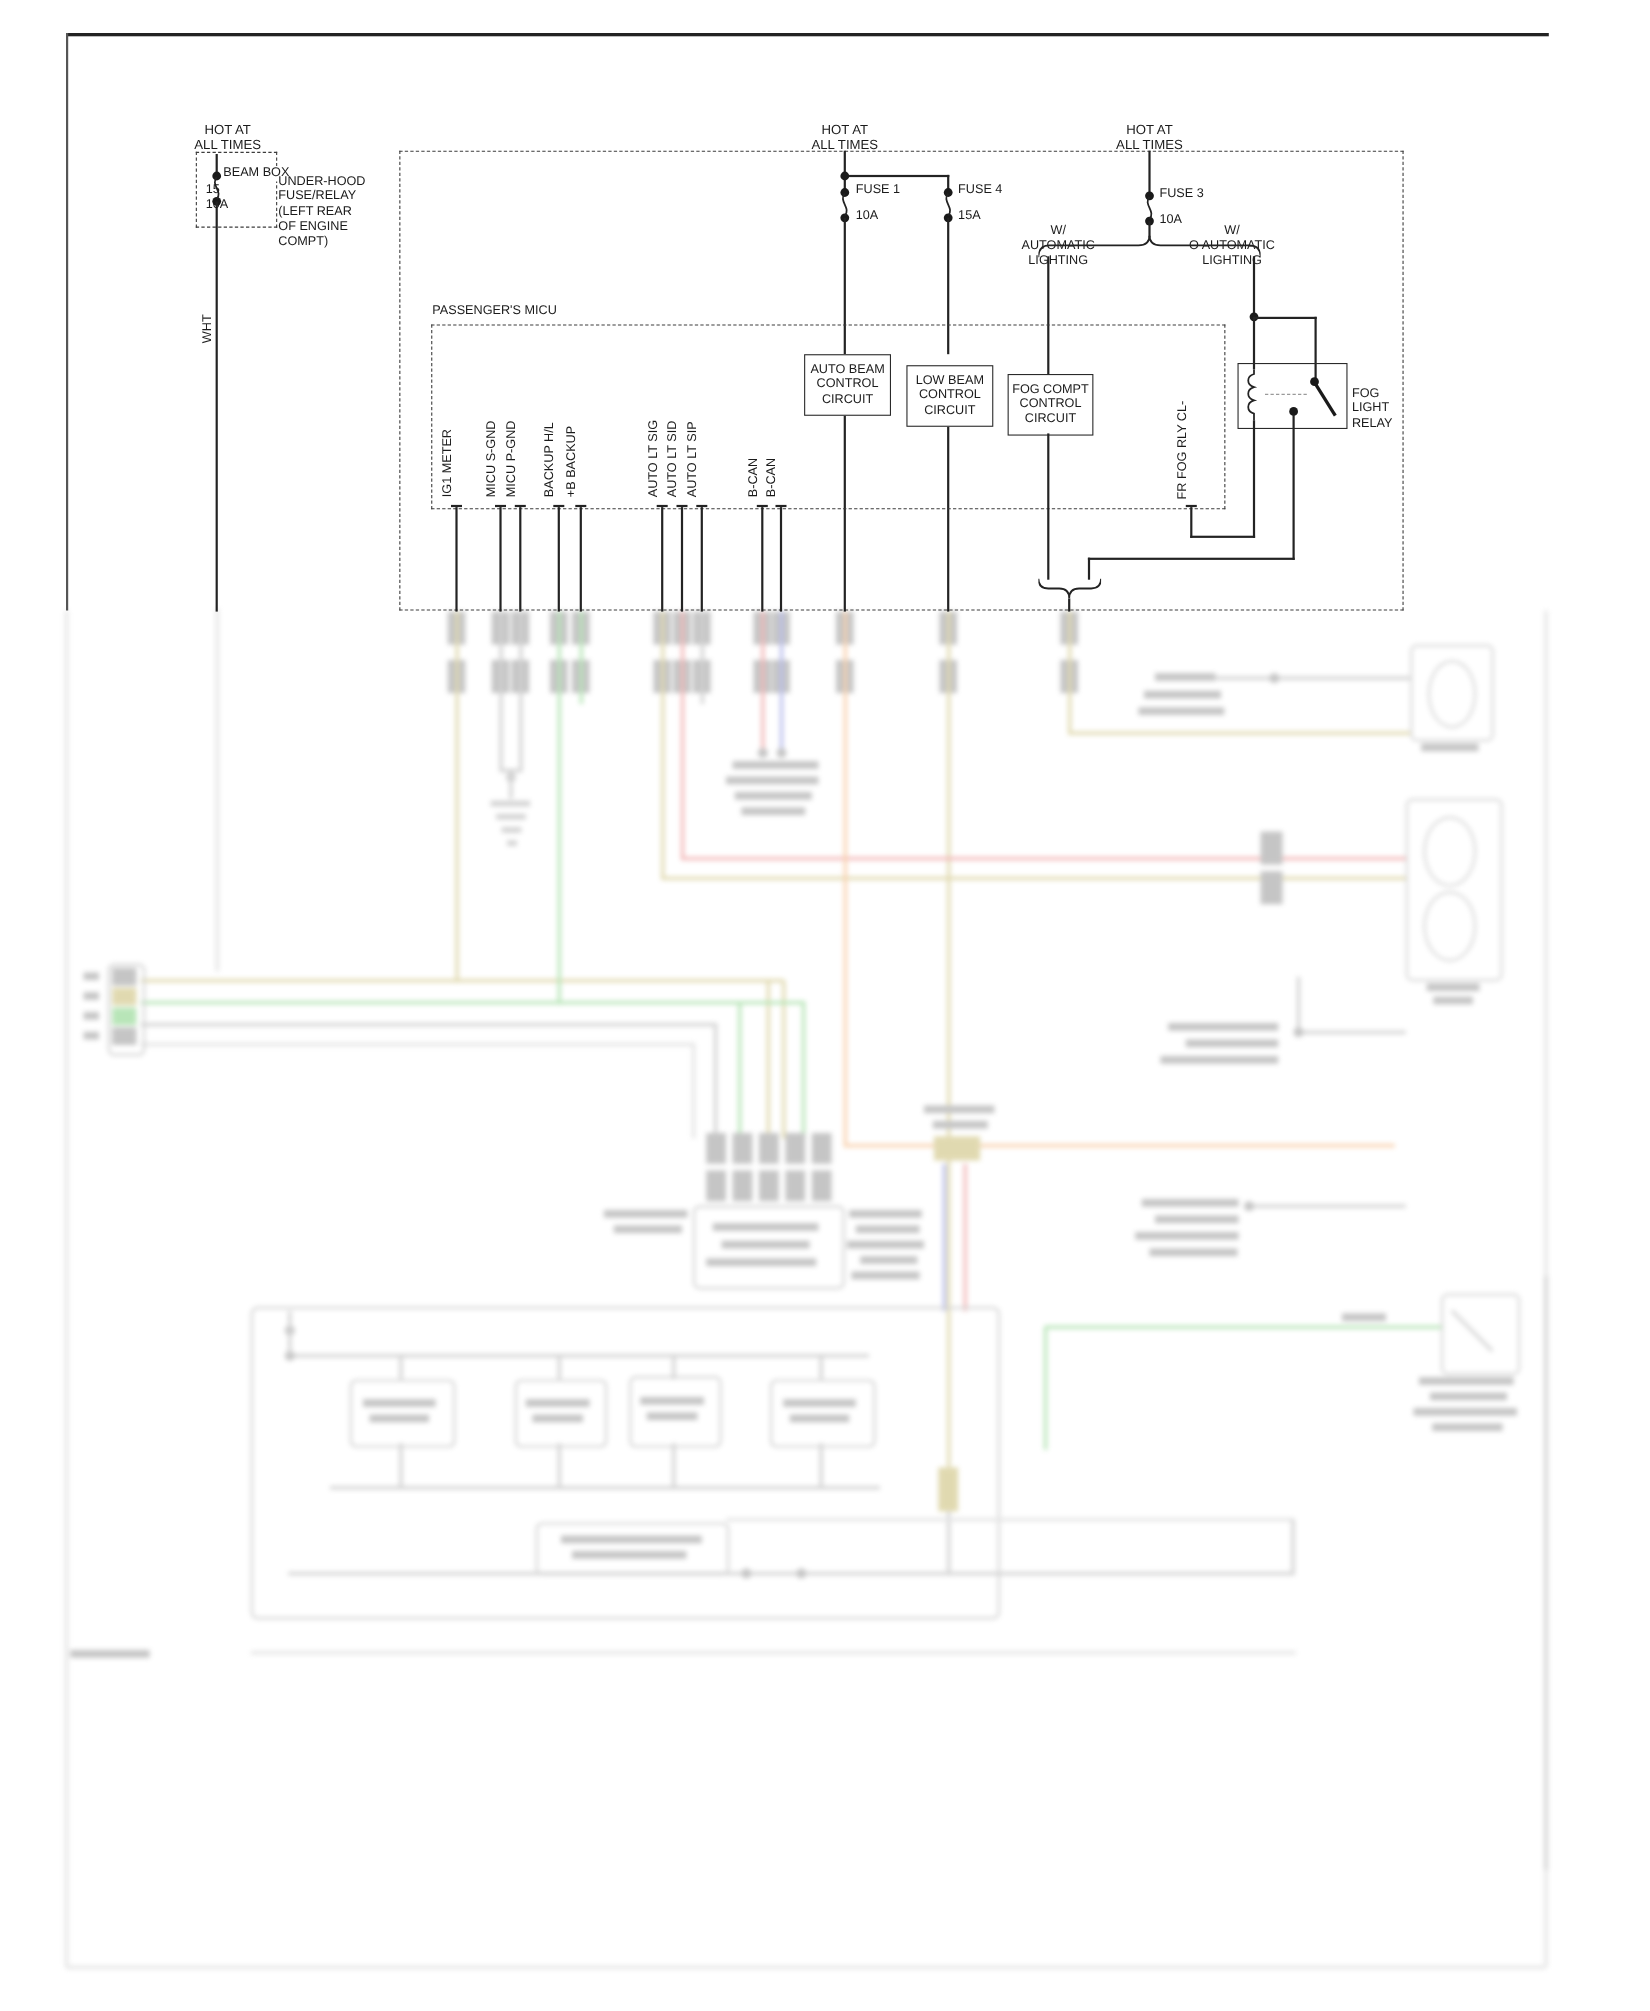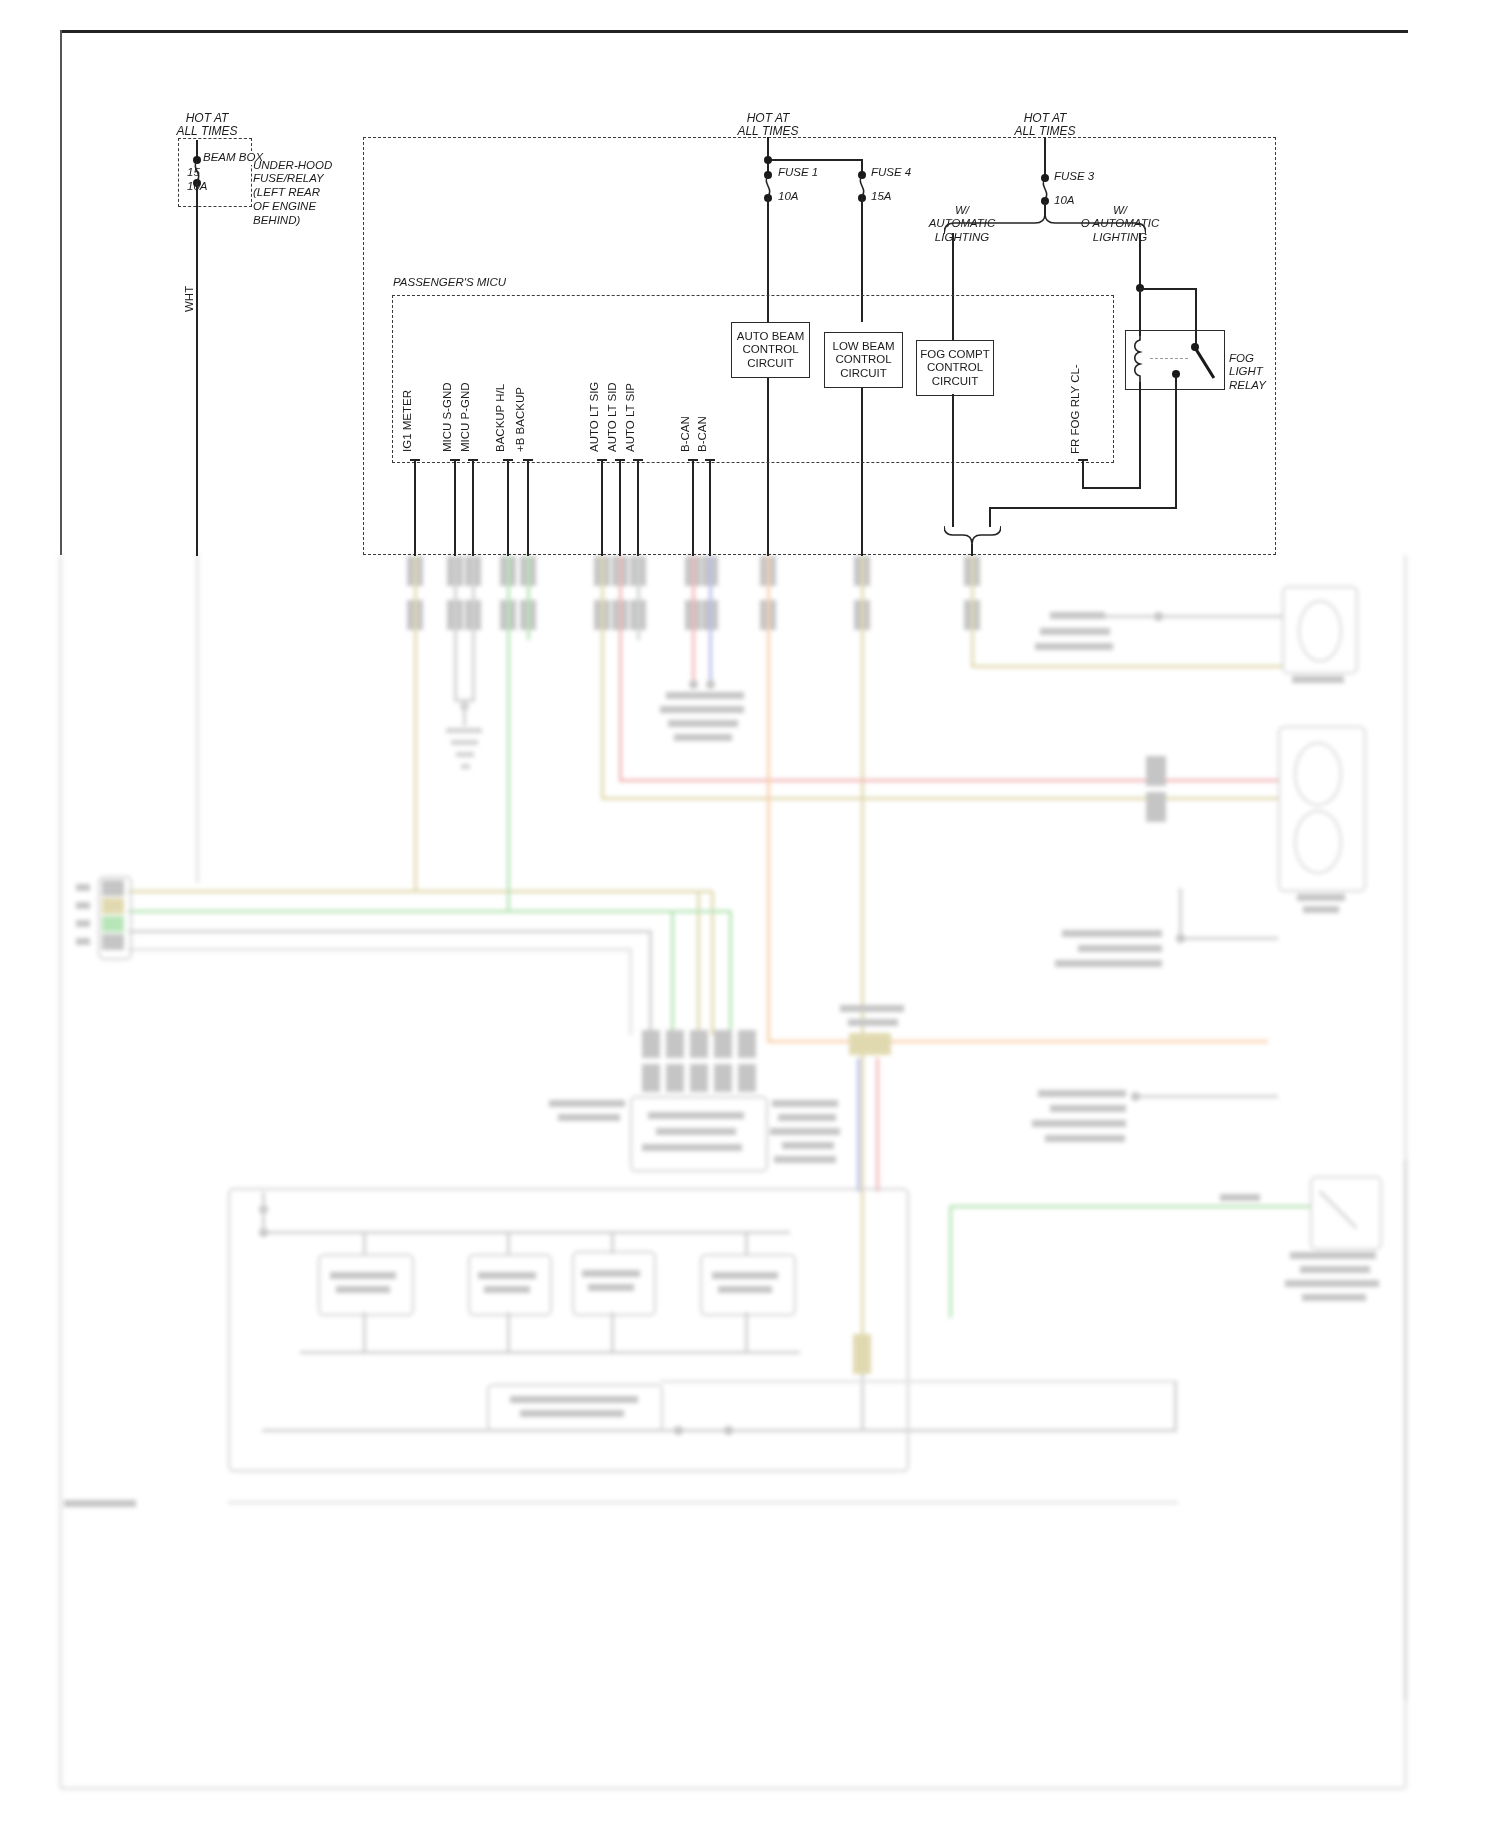--- a/index.html
+++ b/index.html
@@ -5,21 +5,21 @@
   html,body{margin:0;padding:0;background:#ffffff;}
   .page{position:relative;width:1500px;height:1828px;background:#ffffff;overflow:hidden;
         font-family:"Liberation Sans", sans-serif;color:#1b1b1b;}
   
   .wl{position:absolute;background:#232323;}
   .dotc{position:absolute;width:8px;height:8px;border-radius:50%;background:#1a1a1a;}
   .dbox{position:absolute;border:1.6px dashed #3c3c3c;background:transparent;}
   .sbox{position:absolute;border:1.6px solid #2a2a2a;background:#ffffff;
         display:flex;flex-direction:column;align-items:center;justify-content:center;
         font-size:11.5px;line-height:13.5px;text-align:center;}
-  .t{position:absolute;font-size:11.5px;line-height:13.8px;white-space:pre;font-style:italic;}
+  .t{position:absolute;font-size:11.5px;line-height:13.8px;white-space:pre;}
   .t.c{text-align:center;}
   .t span{display:block;}
   .vt{position:absolute;width:0;height:0;}
   .vt span{position:absolute;left:0;bottom:0;transform:rotate(-90deg);transform-origin:0 100%;
            white-space:nowrap;font-size:11.5px;display:block;}
   .svgabs{position:absolute;}
   .faded{position:absolute;left:0;top:0;width:1500px;height:1828px;
          filter:blur(2.3px);opacity:0.40;}
   .blade{position:absolute;height:2.6px;background:#1a1a1a;transform-origin:0 50%;}
   .dashlink{position:absolute;border-top:1.6px dashed #9a9a9a;}
@@ -231,21 +231,21 @@
   <div class="dotc" style="left:193px;top:156px"></div>
   <div class="dotc" style="left:193px;top:179px"></div>
   <svg class="svgabs" style="left:191px;top:160px" width="12" height="23">
     <path d="M6 1 C0 8 12 14 6 21" fill="none" stroke="#232323" stroke-width="1.6"></path>
   </svg>
   <div class="wl" style="left:196px;top:183px;width:2px;height:373px"></div>
   <div class="t whitebg" style="left:203px;top:151px">BEAM BOX</div>
   <div class="t" style="left:187px;top:166px">15</div>
   <div class="t" style="left:187px;top:180px">10A</div>
   <div class="t" style="left:253px;top:131px">
-    <span>UNDER-HOOD</span><span>FUSE/RELAY</span><span>(LEFT REAR</span><span>OF ENGINE</span><span>BEHIND)</span>
+    <span>UNDER-HOOD</span><span>FUSE/RELAY</span><span>(LEFT REAR</span><span>OF ENGINE</span><span>COMPT)</span>
   </div>
   <div class="vt" style="left:195px;top:312px">
       <span>WHT</span>
     </div>
 
   <div class="dbox" style="left:363px;top:137px;width:911px;height:416px"></div>
 
   <div class="wl" style="left:767px;top:137px;width:2px;height:38px"></div>
   <div class="wl" style="left:767px;top:159px;width:96px;height:2px"></div>
   <div class="wl" style="left:861px;top:159px;width:2px;height:16px"></div>

